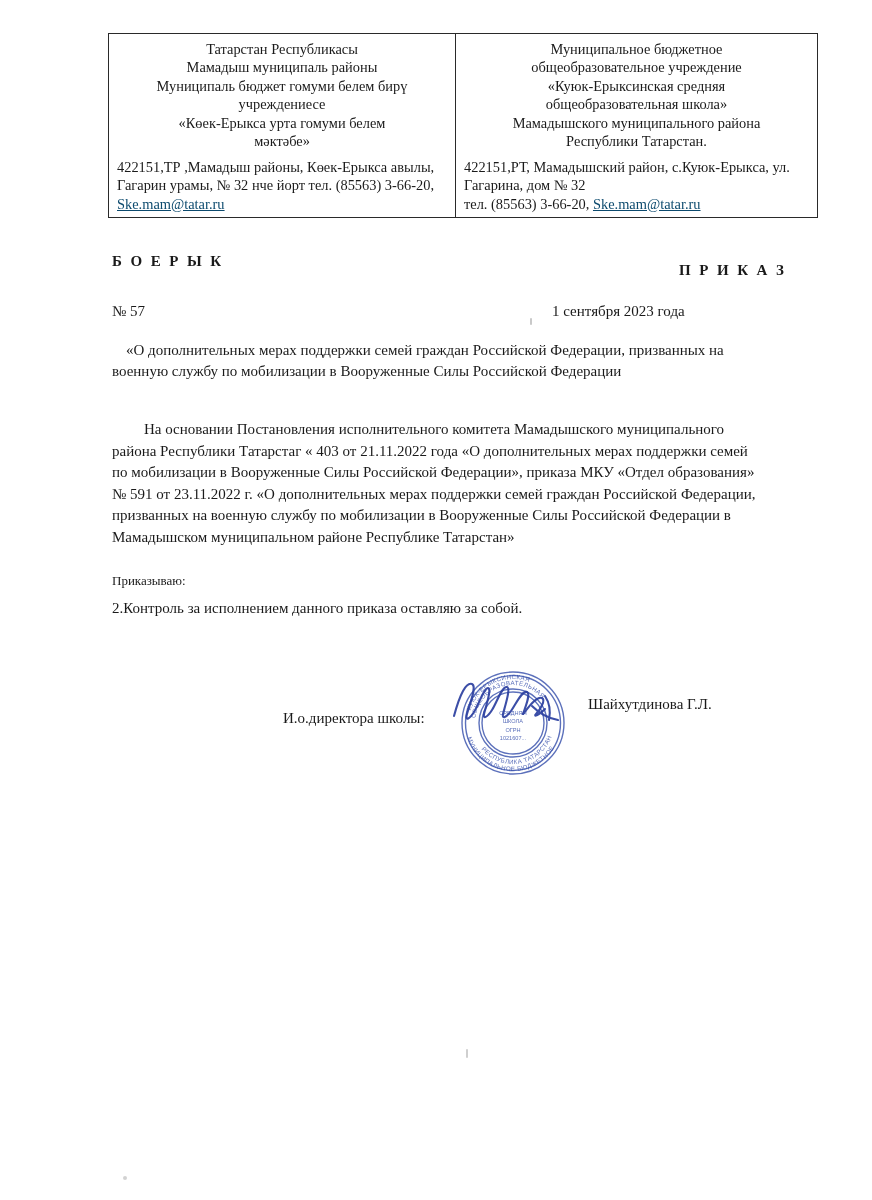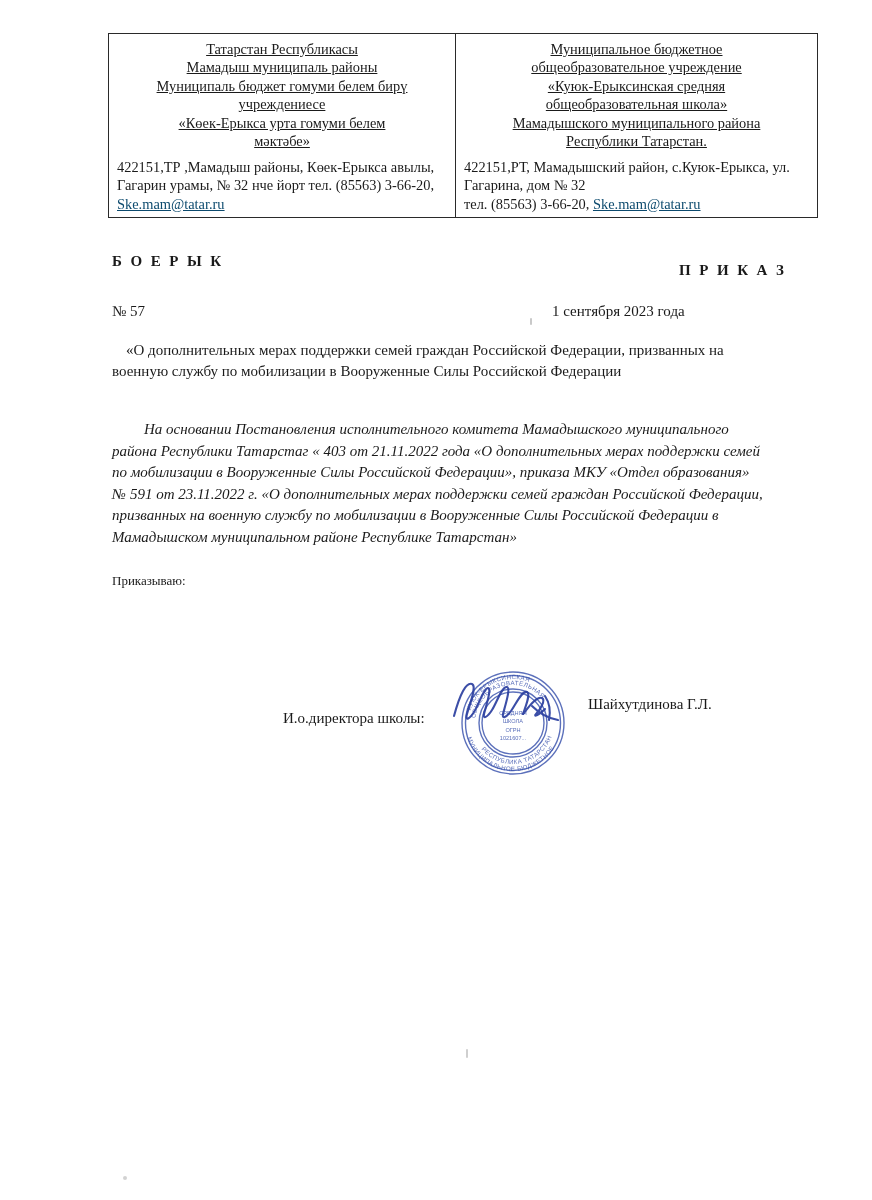--- a/index.html
+++ b/index.html
@@ -35,21 +35,21 @@
   .header-table td {
     border: 1px solid #2a2a2a;
     vertical-align: top;
     padding: 6px 8px 4px 8px;
     font-size: 14.4px;
     line-height: 1.28;
   }
   .cell-left { width: 330px; }
   .cell-right { width: 345px; }
 
-  .ctr { text-align: center; text-decoration: underline; }
+  .ctr { text-align: center; }
   .lft { text-align: left; }
   .blk { margin: 0; }
   .gap-top { margin-top: 7px; }
   .link {
     color: #0c4a6e;
     text-decoration: underline;
   }
 
   
   .title-row {
@@ -111,21 +111,20 @@
   
   .basis {
     position: absolute;
     left: 112px;
     top: 419px;
     width: 652px;
     font-size: 15px;
     line-height: 1.44;
     text-align: left;
     text-indent: 32px;
-    font-style: italic;
   }
 
   
   .order-head {
     position: absolute;
     left: 112px;
     top: 573px;
     font-size: 13px;
   }
   .order-items {
@@ -229,20 +228,21 @@
     <div class="num">№ 57</div>
     <div class="date">1 сентября 2023 года</div>
   </div>
 
   <div class="subject">«О дополнительных мерах поддержки семей граждан Российской Федерации, призванных на военную службу по мобилизации в Вооруженные Силы Российской Федерации</div>
 
   <div class="basis">На основании Постановления исполнительного комитета Мамадышского муниципального района Республики Татарстаг « 403 от 21.11.2022 года «О дополнительных мерах поддержки семей по мобилизации в Вооруженные Силы Российской Федерации», приказа МКУ «Отдел образования» № 591 от 23.11.2022 г. «О дополнительных мерах поддержки семей граждан Российской Федерации, призванных на военную службу по мобилизации в Вооруженные Силы Российской Федерации в Мамадышском муниципальном районе Республике Татарстан»</div>
 
   <div class="order-head">Приказываю:</div>
   <div class="order-items">
+    <p>2.Контроль за исполнением данного приказа оставляю за собой.</p>
   </div>
 
   <div class="sign-row">
     <div class="sign-role">И.о.директора школы:</div>
     <div class="sign-name">Шайхутдинова Г.Л.</div>
   </div>
 
   <svg class="stamp" viewBox="0 0 122 122">
     <defs>
       <path id="arcTop" d="M 17,61 A 44,44 0 0 1 105,61"></path>

